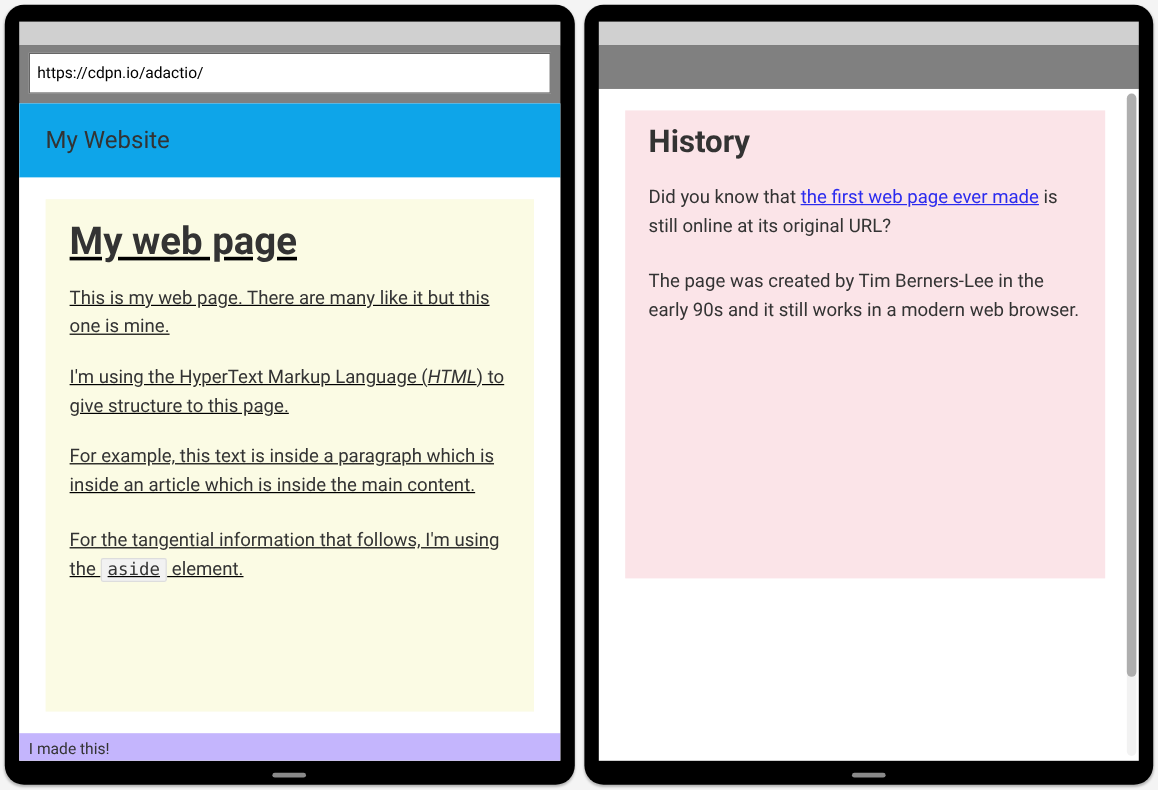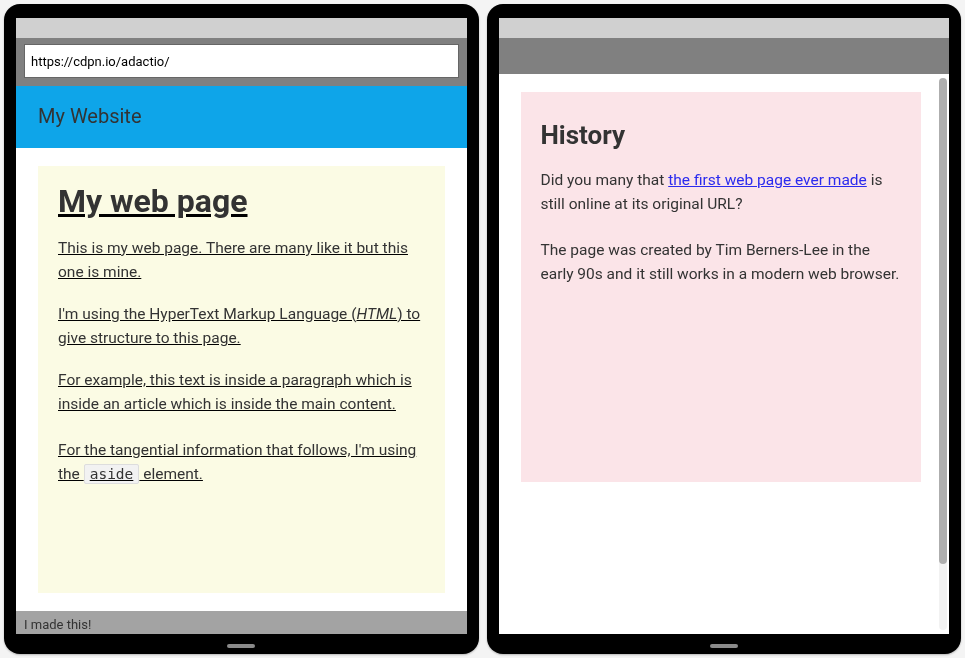--- a/index.html
+++ b/index.html
@@ -112,37 +112,37 @@
     em { font-style: italic; text-align: center; }
     code {
       font-family: ui-monospace, Menlo, Consolas, monospace;
       background: #f2f2f2;
       border: 1px solid #ddd;
       padding: 1px 5px;
       font-size: 14.5px;
       border-radius: 2px;
     }
     .site-footer {
-      background: #a3a3a3;
+      background: #c4b5fd;
       color: #333;
       font-size: 13px;
       padding: 6px 8px 2px 8px;
       border-top: 0;
     }
     
     .viewport.right {
       padding: 0;
     }
     .right-inner {
       padding: 18px 28px 18px 22px;
       flex: 1 1 auto;
     }
     .aside-card {
       background: #fbe4e8;
-      padding: 28px 20px 20px 20px;
+      padding: 12px 20px 20px 20px;
       min-height: 390px;
       color: #333;
     }
     .aside-card h2 {
       font-size: 26px;
       font-weight: 700;
       margin-bottom: 18px;
       color: #333;
     }
     .aside-card a {
@@ -183,21 +183,21 @@
 </div>
 
 <div class="device">
   <div class="chrome-top"></div>
   <div class="chrome-url" style="height:36px;"></div>
   <div class="viewport right">
     <div class="right-inner">
       <div class="aside-card">
         <h2>History</h2>
         <p>
-          <span>Did you many that </span><a href="#">the first web page ever made</a><span> is still online at its original URL?</span>
+          <span>Did you know that </span><a href="#">the first web page ever made</a><span> is still online at its original URL?</span>
         </p>
         <p>The page was created by Tim Berners-Lee in the early 90s and it still works in a modern web browser.</p>
       </div>
     </div>
     <div class="scroll-track">
       <div class="scroll-thumb"></div>
     </div>
   </div>
   <div class="home-indicator"></div>
 </div>

